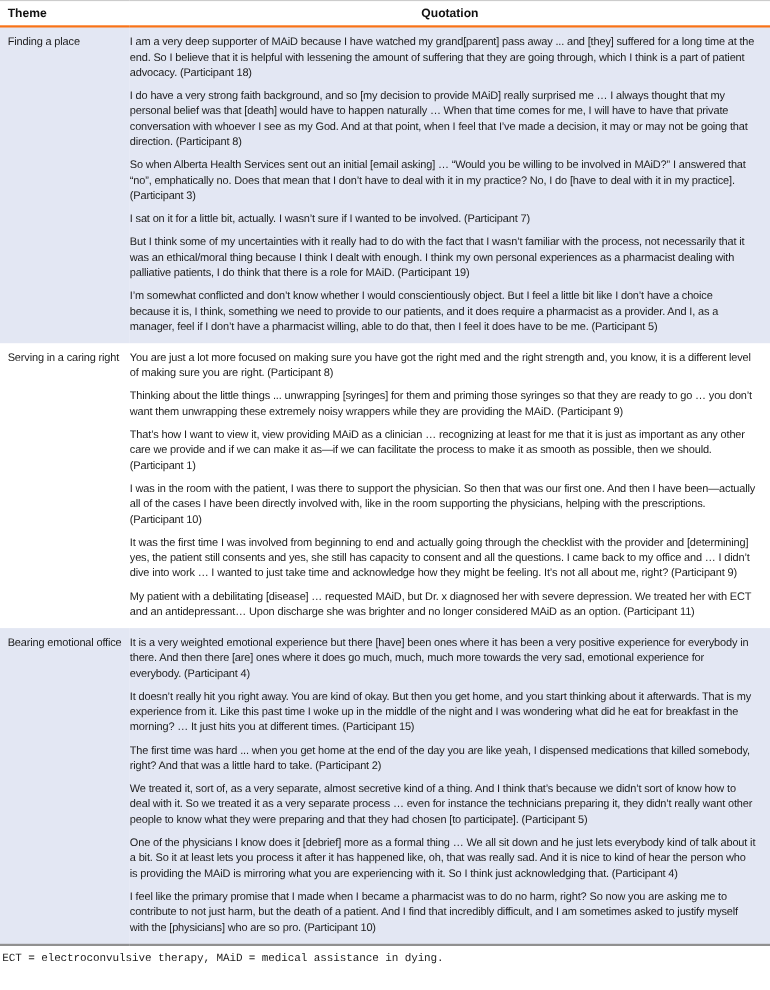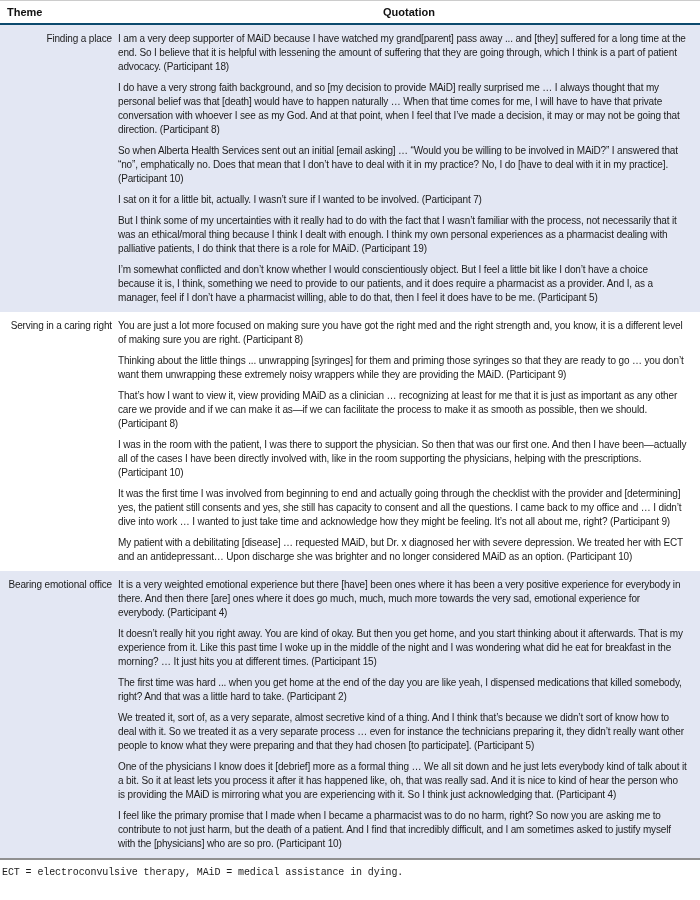--- a/index.html
+++ b/index.html
@@ -14,21 +14,21 @@
     -webkit-font-smoothing: antialiased;
   }
   .paper-table {
     width: 700px;
     border-collapse: collapse;
     border-top: 1px solid #cccccc;
     border-bottom: 2px solid #909090;
     table-layout: fixed;
   }
   thead tr {
-    border-bottom: 2px solid #0c4a6e;
+    border-bottom: 2px solid #f97316;
   }
   thead th {
     font-size: 11px;
     font-weight: bold;
     padding: 5px 0 5px;
     color: #111111;
   }
   th.theme-h {
     text-align: left;
     padding-left: 7px;
@@ -42,21 +42,20 @@
     vertical-align: top;
     font-size: 10px;
     line-height: 14px;
     letter-spacing: -0.15px;
     color: #1c1c1c;
   }
   col.theme-col { width: 118px; }
   col.quote-col { width: 582px; }
   .theme-cell {
     padding: 7px 6px 7px 7px;
-    text-align: right;
   }
   .quote-cell {
     padding: 7px 9px 0 0;
   }
   .quote-cell p {
     margin: 0 4px 7px 0;
   }
   .footnote {
     font-size: 10px;
     line-height: 13px;
@@ -79,35 +78,35 @@
       <th class="theme-h">Theme</th>
       <th class="quote-h">Quotation</th>
     </tr>
   </thead>
   <tbody>
       <tr class="shaded">
         <td class="theme-cell">Finding a place</td>
         <td class="quote-cell">
           <p>I am a very deep supporter of MAiD because I have watched my grand[parent] pass away ... and [they] suffered for a long time at the end. So I believe that it is helpful with lessening the amount of suffering that they are going through, which I think is a part of patient advocacy. (Participant 18)</p>
           <p>I do have a very strong faith background, and so [my decision to provide MAiD] really surprised me … I always thought that my personal belief was that [death] would have to happen naturally … When that time comes for me, I will have to have that private conversation with whoever I see as my God. And at that point, when I feel that I’ve made a decision, it may or may not be going that direction. (Participant 8)</p>
-          <p>So when Alberta Health Services sent out an initial [email asking] … “Would you be willing to be involved in MAiD?” I answered that “no”, emphatically no. Does that mean that I don’t have to deal with it in my practice? No, I do [have to deal with it in my practice]. (Participant 10)</p>
+          <p>So when Alberta Health Services sent out an initial [email asking] … “Would you be willing to be involved in MAiD?” I answered that “no”, emphatically no. Does that mean that I don’t have to deal with it in my practice? No, I do [have to deal with it in my practice]. (Participant 3)</p>
           <p>I sat on it for a little bit, actually. I wasn’t sure if I wanted to be involved. (Participant 7)</p>
           <p>But I think some of my uncertainties with it really had to do with the fact that I wasn’t familiar with the process, not necessarily that it was an ethical/moral thing because I think I dealt with enough. I think my own personal experiences as a pharmacist dealing with palliative patients, I do think that there is a role for MAiD. (Participant 19)</p>
           <p>I’m somewhat conflicted and don’t know whether I would conscientiously object. But I feel a little bit like I don’t have a choice because it is, I think, something we need to provide to our patients, and it does require a pharmacist as a provider. And I, as a manager, feel if I don’t have a pharmacist willing, able to do that, then I feel it does have to be me. (Participant 5)</p>
         </td>
       </tr>
       <tr>
         <td class="theme-cell">Serving in a caring right</td>
         <td class="quote-cell">
           <p>You are just a lot more focused on making sure you have got the right med and the right strength and, you know, it is a different level of making sure you are right. (Participant 8)</p>
           <p>Thinking about the little things ... unwrapping [syringes] for them and priming those syringes so that they are ready to go … you don’t want them unwrapping these extremely noisy wrappers while they are providing the MAiD. (Participant 9)</p>
-          <p>That’s how I want to view it, view providing MAiD as a clinician … recognizing at least for me that it is just as important as any other care we provide and if we can make it as—if we can facilitate the process to make it as smooth as possible, then we should. (Participant 8)</p>
+          <p>That’s how I want to view it, view providing MAiD as a clinician … recognizing at least for me that it is just as important as any other care we provide and if we can make it as—if we can facilitate the process to make it as smooth as possible, then we should. (Participant 1)</p>
           <p>I was in the room with the patient, I was there to support the physician. So then that was our first one. And then I have been—actually all of the cases I have been directly involved with, like in the room supporting the physicians, helping with the prescriptions. (Participant 10)</p>
           <p>It was the first time I was involved from beginning to end and actually going through the checklist with the provider and [determining] yes, the patient still consents and yes, she still has capacity to consent and all the questions. I came back to my office and … I didn’t dive into work … I wanted to just take time and acknowledge how they might be feeling. It’s not all about me, right? (Participant 9)</p>
-          <p>My patient with a debilitating [disease] … requested MAiD, but Dr. x diagnosed her with severe depression. We treated her with ECT and an antidepressant… Upon discharge she was brighter and no longer considered MAiD as an option. (Participant 10)</p>
+          <p>My patient with a debilitating [disease] … requested MAiD, but Dr. x diagnosed her with severe depression. We treated her with ECT and an antidepressant… Upon discharge she was brighter and no longer considered MAiD as an option. (Participant 11)</p>
         </td>
       </tr>
       <tr class="shaded">
         <td class="theme-cell">Bearing emotional office</td>
         <td class="quote-cell">
           <p>It is a very weighted emotional experience but there [have] been ones where it has been a very positive experience for everybody in there. And then there [are] ones where it does go much, much, much more towards the very sad, emotional experience for everybody. (Participant 4)</p>
           <p>It doesn’t really hit you right away. You are kind of okay. But then you get home, and you start thinking about it afterwards. That is my experience from it. Like this past time I woke up in the middle of the night and I was wondering what did he eat for breakfast in the morning? … It just hits you at different times. (Participant 15)</p>
           <p>The first time was hard ... when you get home at the end of the day you are like yeah, I dispensed medications that killed somebody, right? And that was a little hard to take. (Participant 2)</p>
           <p>We treated it, sort of, as a very separate, almost secretive kind of a thing. And I think that’s because we didn’t sort of know how to deal with it. So we treated it as a very separate process … even for instance the technicians preparing it, they didn’t really want other people to know what they were preparing and that they had chosen [to participate]. (Participant 5)</p>
           <p>One of the physicians I know does it [debrief] more as a formal thing … We all sit down and he just lets everybody kind of talk about it a bit. So it at least lets you process it after it has happened like, oh, that was really sad. And it is nice to kind of hear the person who is providing the MAiD is mirroring what you are experiencing with it. So I think just acknowledging that. (Participant 4)</p>

